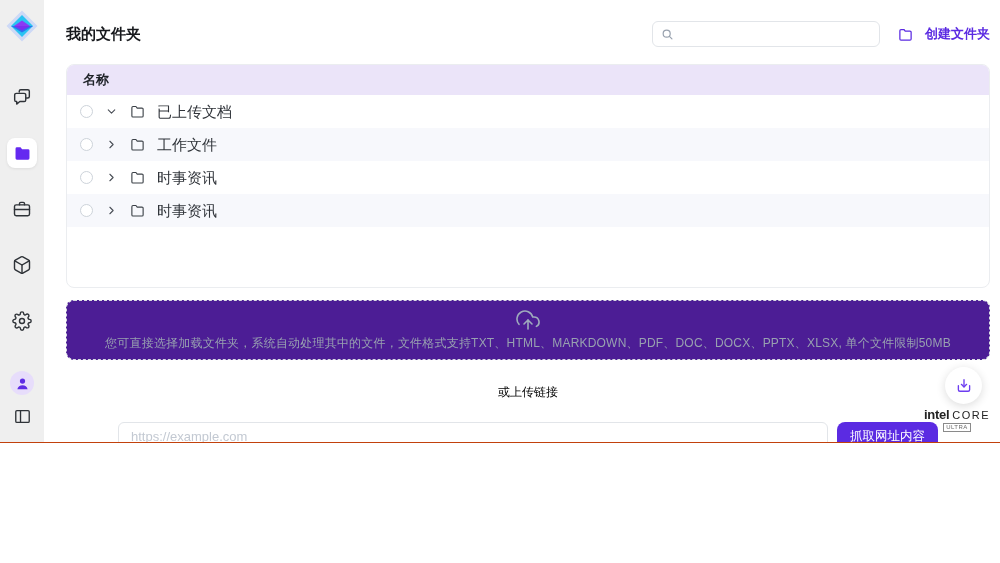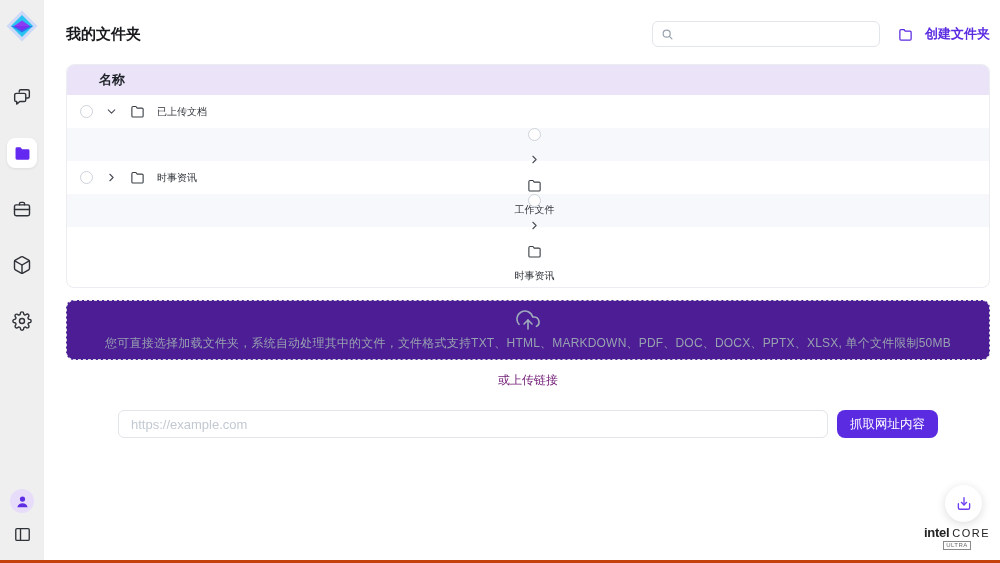--- a/index.html
+++ b/index.html
@@ -6,21 +6,21 @@
     --accent:#5b2be2;
     --sidebar-bg:#efefef;
     --table-head-bg:#ebe4f9;
     --row-alt:#f7f8fc;
     --border:#ebedf0;
     --muted:#97a0af;
     --ink:#24282e;
   }
   *{box-sizing:border-box;margin:0;padding:0;font-family:"Liberation Sans","DejaVu Sans",sans-serif;}
   html,body{width:1000px;height:563px;background:#fff;}
-  .app{position:relative;width:1000px;height:563px;background:#fff;overflow:hidden;border-bottom:3px solid #c2410c;}
+  .app{position:relative;width:1000px;height:443px;background:#fff;overflow:hidden;border-bottom:1px solid #c2410c;}
 
   
   .sidebar{position:absolute;left:0;top:0;width:44px;height:100%;background:var(--sidebar-bg);
            display:flex;flex-direction:column;align-items:center;padding:8px 0 16px;}
   .logo{width:36px;height:36px;display:flex;align-items:center;justify-content:center;cursor:pointer;}
   .nav{display:flex;flex-direction:column;align-items:center;gap:26px;margin-top:38px;}
   .nav-item{width:30px;height:30px;display:flex;align-items:center;justify-content:center;color:#2f3338;cursor:pointer;}
   .nav-item svg{width:20px;height:20px;}
   .nav-item.active{background:#fff;border-radius:8px;box-shadow:0 1px 3px rgba(0,0,0,.08);}
   .nav-item.active svg{width:19px;height:19px;}
@@ -39,38 +39,38 @@
   .search-box{width:228px;height:26px;border:1px solid #e2e5e9;border-radius:6px;background:#fff;
               display:flex;align-items:center;padding:0 8px;gap:6px;}
   .search-box svg{width:13px;height:13px;color:#98a1ae;flex:none;}
   .search-box input{border:none;outline:none;flex:1;font-size:12px;color:#333;background:transparent;min-width:0;}
   .create-btn{display:flex;align-items:center;gap:12px;background:none;border:none;color:var(--accent);
               font-size:13px;font-weight:700;cursor:pointer;}
   .create-btn svg{width:15px;height:15px;}
 
   
   .folder-table{margin-top:17px;height:224px;border:1px solid var(--border);border-radius:8px;overflow:hidden;background:#fff;}
-  .table-head{height:30px;background:var(--table-head-bg);display:flex;align-items:center;padding-left:32px;
+  .table-head{height:30px;background:var(--table-head-bg);display:flex;align-items:center;padding-left:16px;
               font-size:13px;font-weight:700;color:#1f2329;}
-  .t-row{height:33px;display:flex;align-items:center;padding-left:13px;gap:12px;font-size:10px;color:#30343a;cursor:pointer;}
-  .t-row.alt{background:var(--row-alt);flex-direction:column;}
+  .t-row{height:33px;display:flex;align-items:center;padding-left:13px;gap:12px;font-size:15px;color:#30343a;cursor:pointer;}
+  .t-row.alt{background:var(--row-alt);}
   .row-check{width:13px;height:13px;border:1px solid #cdd3da;border-radius:50%;background:#fff;flex:none;cursor:pointer;}
   .row-chevron{display:inline-flex;color:#4a4f57;cursor:pointer;}
   .row-chevron svg{width:13px;height:13px;}
   .row-folder{display:inline-flex;color:#3b4047;}
   .row-folder svg{width:15px;height:15px;}
   .row-label{line-height:1;}
 
   
   .upload-box{margin-top:12px;height:60px;background:#4c1d95;border:1px dashed #d9dde2;border-radius:8px;
               display:flex;flex-direction:column;align-items:center;justify-content:center;gap:3px;cursor:pointer;}
   .upload-box svg{width:24px;height:24px;color:#9fabbd;}
   .upload-hint{font-size:12px;color:#98a1b0;letter-spacing:.2px;}
 
-  .or-label{margin-top:12px;text-align:center;font-size:12px;color:#701a75;}
+  .or-label{margin-top:24px;text-align:center;font-size:12px;color:#000000;}
 
   .url-row{margin-top:21px;display:flex;justify-content:center;gap:9px;padding:0 52px;}
   .url-input{flex:1;height:28px;border:1px solid #e2e5e9;border-radius:6px;padding:1px 12px;font-size:13px;color:#333;outline:none;}
   .url-input::placeholder{color:#c3c9d2;}
   .fetch-btn{height:28px;padding:0 13px;background:var(--accent);color:#fff;border:none;border-radius:8px;
              font-size:12.5px;cursor:pointer;flex:none;}
 
   
   .fab{position:absolute;right:18px;bottom:38px;width:37px;height:37px;border-radius:50%;background:#fff;border:none;
        box-shadow:0 2px 10px rgba(0,0,0,.14);display:flex;align-items:center;justify-content:center;color:#6d3df0;cursor:pointer;}

